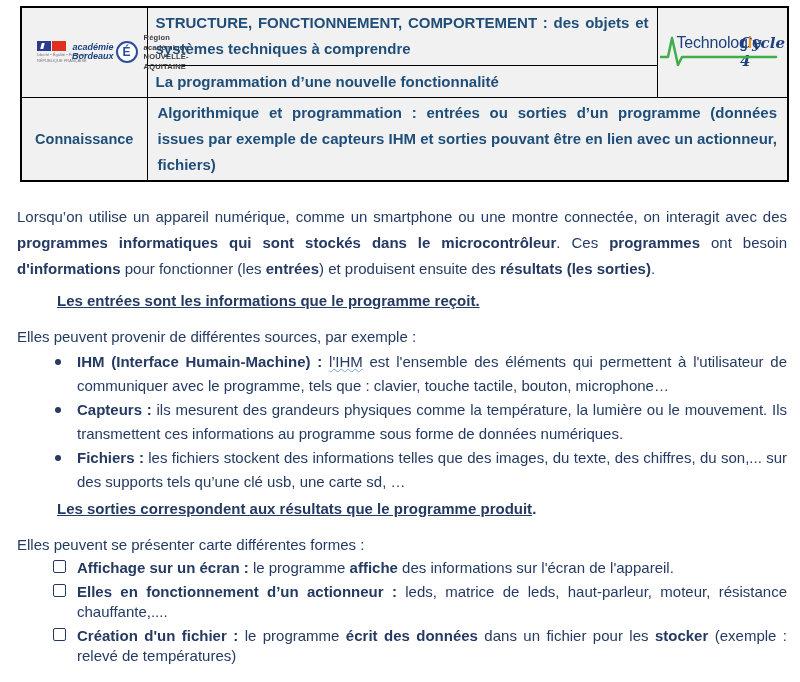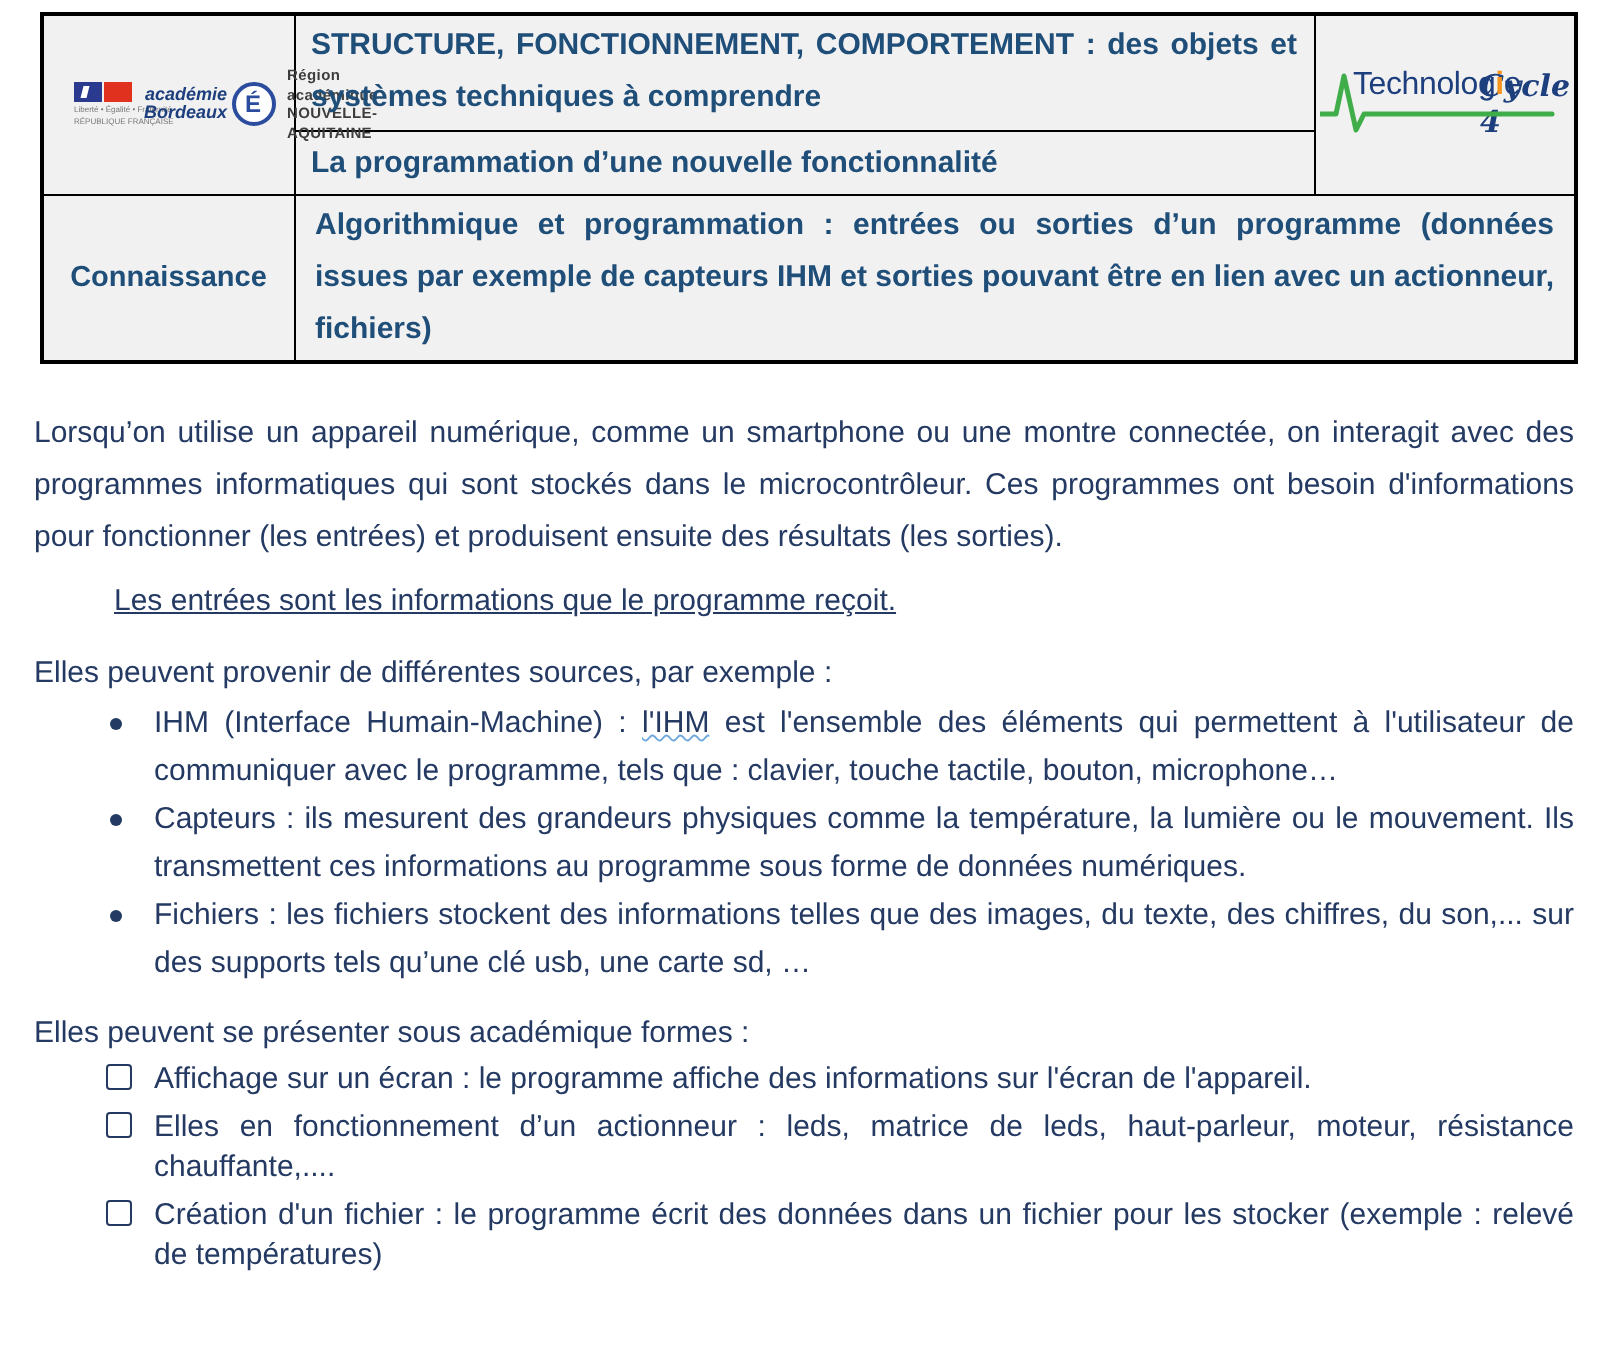--- a/index.html
+++ b/index.html
@@ -36,21 +36,21 @@
   .tech { display:flex; flex-direction:row; align-items:center; gap:5px; }
   .tech-logo { position:relative; width:118px; height:38px; color:var(--logo_green,#3fae49); }
   .tech-logo svg { position:absolute; inset:0; }
   .tech-word { position:absolute; left:17px; top:1px; font-size:16px; letter-spacing:-.2px; color:var(--logo_navy,#1e3f7d); }
   .tech-word .or { color:var(--logo_orange,#f7941d); font-weight:bold; }
   .cycle { font-family:"DejaVu Serif","Liberation Serif",serif; font-style:italic; font-weight:bold; font-size:15px; color:var(--logo_navy,#1e3f7d); }
 
   
   main { padding-top:22px; font-size:15px; line-height:26px; }
   .intro { text-align:justify; }
-  .b { font-weight:normal; }
+  .b { font-weight:bold; }
   .u { text-decoration:underline; }
   .wavy { text-decoration:underline; text-decoration-style:wavy; text-decoration-color:var(--squiggle,#6fa8dc); text-decoration-thickness:1px; text-decoration-skip-ink:none; }
   .sec { font-size:15px;margin-left:40px; }
   .sec1 { margin-top:6px; }
   .lead1 { margin-top:10px; }
   .sec2 { margin-top:2px; }
   .lead2 { margin-top:10px; }
   ul.blt, ul.chk { list-style:none; }
   ul li { position:relative; padding-left:60px; }
   ul.blt li { line-height:24px; }
@@ -133,21 +133,22 @@
         <li>
           <span class="marker bullet"></span>
           <span class="li-text"><span class="b">Capteurs : </span><span>ils mesurent des grandeurs physiques comme la température, la lumière ou le mouvement. Ils transmettent ces informations au programme sous forme de données numériques.</span></span>
         </li>
         <li>
           <span class="marker bullet"></span>
           <span class="li-text"><span class="b">Fichiers : </span><span>les fichiers stockent des informations telles que des images, du texte, des chiffres, du son,... sur des supports tels qu’une clé usb, une carte sd, …</span></span>
         </li>
       </ul>
 
-    <p class="lead2">Elles peuvent se présenter sous académique formes :</p>
+    <p class="sec sec2"><span class="b u">Les sorties correspondent aux résultats que le programme produit</span><span class="b">.</span></p>
+    <p class="lead2">Elles peuvent se présenter carte différentes formes :</p>
     <ul class="chk">
         <li>
           <span class="marker checkbox"></span>
           <span class="li-text"><span class="b">Affichage sur un écran : </span><span>le programme </span><span class="b">affiche</span><span> des informations sur l'écran de l'appareil.</span></span>
         </li>
         <li>
           <span class="marker checkbox"></span>
           <span class="li-text"><span class="b">Elles en fonctionnement d’un actionneur : </span><span>leds, matrice de leds, haut-parleur, moteur, résistance chauffante,....</span></span>
         </li>
         <li>

